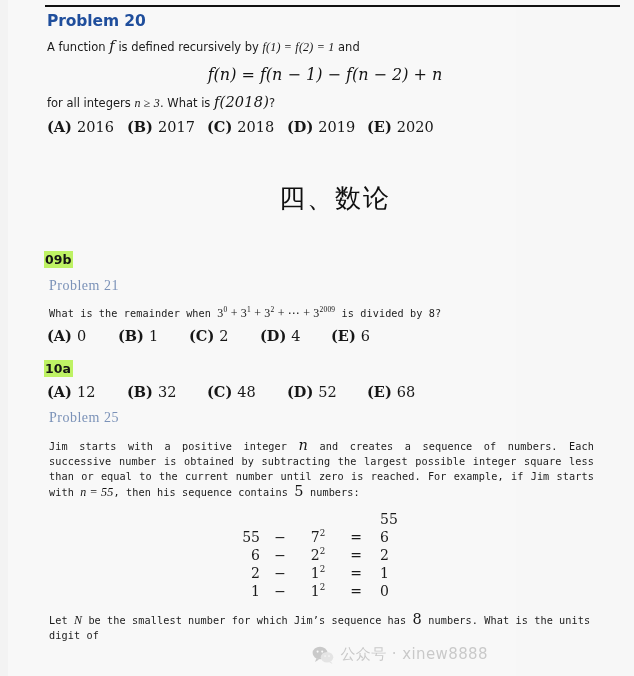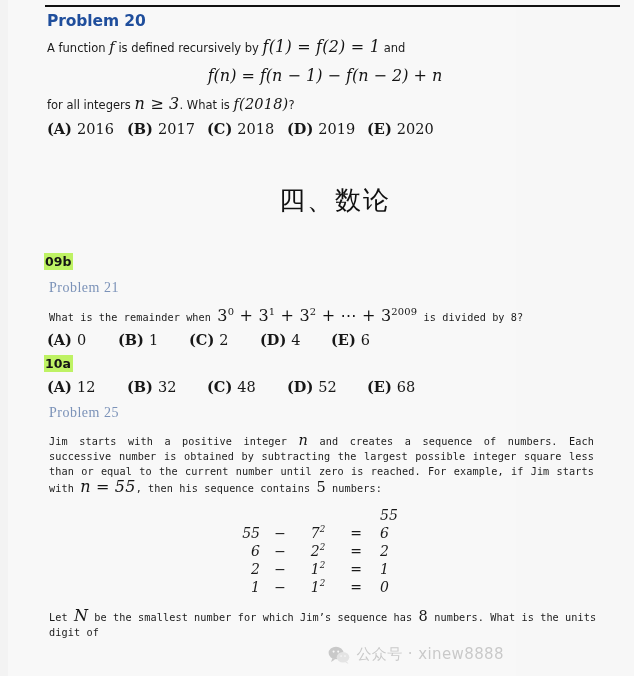--- a/index.html
+++ b/index.html
@@ -101,21 +101,21 @@
 
   
   .m {
     font-family: "DejaVu Serif", serif;
     font-style: italic;
     font-size: 14.5px;
     color: #141414;
     letter-spacing: 0.2px;
   }
   .m.up { font-style: normal; }
-  .m.big { font-size: 16px; }
+  .m.big { font-size: 12px; font-family: Liberation Serif, serif; }
   .m sup {
     font-size: 0.62em;
     font-style: normal;
     vertical-align: super;
     line-height: 0;
   }
 
   
   .display-eq {
     text-align: center;
@@ -150,34 +150,33 @@
   table.seq {
     border-collapse: collapse;
     font-family: "DejaVu Serif", serif;
     font-size: 14px;
     color: #1a1a1a;
   }
   table.seq td {
     padding: 1px 7px;
     text-align: center;
     line-height: 16px;
-    font-style: italic;
   }
   table.seq td.num { width: 26px; text-align: right; padding-right: 2px;}
   table.seq td.op  { width: 22px; }
   table.seq td.sq  { width: 26px; }
   table.seq td.eq  { width: 22px; }
   table.seq td.res { width: 26px; text-align: left; padding-left: 6px;}
   table.seq td.res.first { text-align: left; }
   .seq sup { font-size: 0.62em; vertical-align: super; line-height: 0; }
 
   
   .watermark {
     position: absolute;
-    right: 12px;
+    right: 28px;
     bottom: 12px;
     display: flex;
     align-items: center;
     gap: 6px;
     opacity: 0.42;
     pointer-events: none;
   }
   .watermark .wm-text {
     font-family: "DejaVu Sans", sans-serif;
     font-size: 15px;
@@ -264,21 +263,21 @@
             <span class="lab">(D)</span>
             <span>4</span>
           </span>
         <span class="choice">
             <span class="lab">(E)</span>
             <span>6</span>
           </span>
       </div>
     </div>
 
-    <div style="margin-top:6px;">
+    <div style="margin-top:15px;">
       <div>
         <span class="hl-tag">10a</span>
       </div>
 
 
 
       <div class="choices wide">
         <span class="choice">
             <span class="lab">(A)</span>
             <span>12</span>

